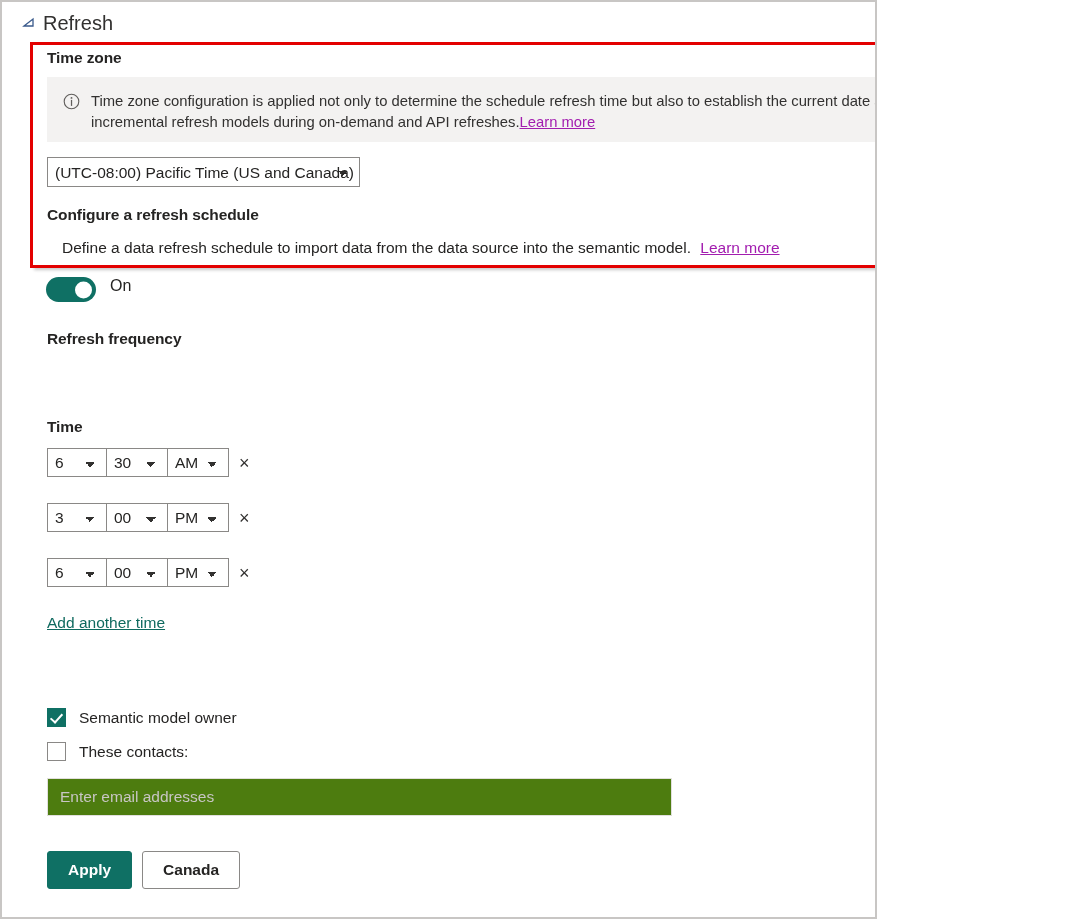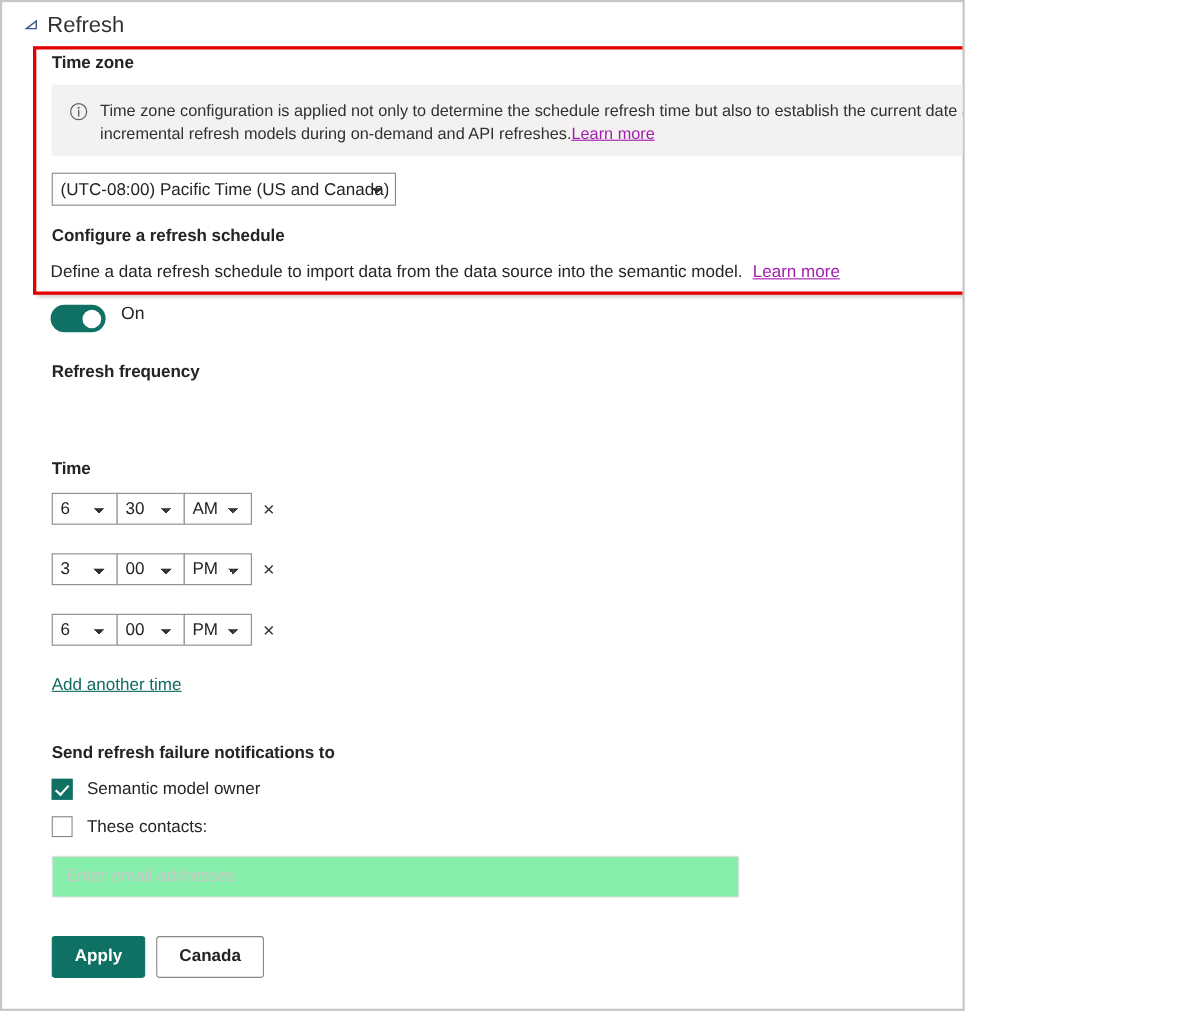--- a/index.html
+++ b/index.html
@@ -232,21 +232,21 @@
 
   
   #email-input {
     position: absolute;
     left: 45px;
     top: 776px;
     width: 625px;
     height: 38px;
     box-sizing: border-box;
     border: 1px solid #e1dfdd;
-    background: #86efac;
+    background: #4d7c0f;
     font-family: "Liberation Sans", sans-serif;
     font-size: 15.5px;
     color: #252423;
     padding: 0 12px;
     border-radius: 1px;
   }
   #email-input::placeholder { color: #c8c6c4; }
 
   
   .btn-row {
@@ -306,21 +306,21 @@
       <span>Time zone configuration is applied not only to determine the schedule refresh time but also to establish the current date and time for incremental refresh models during on-demand and API refreshes.</span><a class="link" href="#">Learn more</a>
     </div>
   </div>
 
   <select id="tz-select" class="sel">
     <option>(UTC-08:00) Pacific Time (US and Canada)</option>
   </select>
 
   <div class="lbl-bold" style="left:45px; top:204px;">Configure a refresh schedule</div>
 
-  <div class="lbl-norm" style="left:44px; top:237px;">
+  <div class="lbl-norm" style="left:60px; top:237px;">
     <span>Define a data refresh schedule to import data from the data source into the semantic model.</span>
     <a class="link" href="#" style="margin-left:5px;">Learn more</a>
   </div>
 
   <div class="red-box"></div>
 
   <div class="toggle-row">
     <div class="toggle">
       <div class="knob"></div>
     </div>
@@ -366,21 +366,20 @@
       <option>00</option>
     </select>
     <select class="sel sel-ampm">
       <option>PM</option>
     </select>
     <span class="remove-x">×</span>
   </div>
 
   <a class="add-time" href="#">Add another time</a>
 
-  <div class="lbl-bold" style="left:45px; top:674px;">Send refresh failure notifications to</div>
 
   <div class="cb-row" style="top:706px;">
     <span class="cb checked"></span>
     <span class="cb-label">Semantic model owner</span>
   </div>
 
   <div class="cb-row" style="top:740px;">
     <span class="cb"></span>
     <span class="cb-label">These contacts:</span>
   </div>

